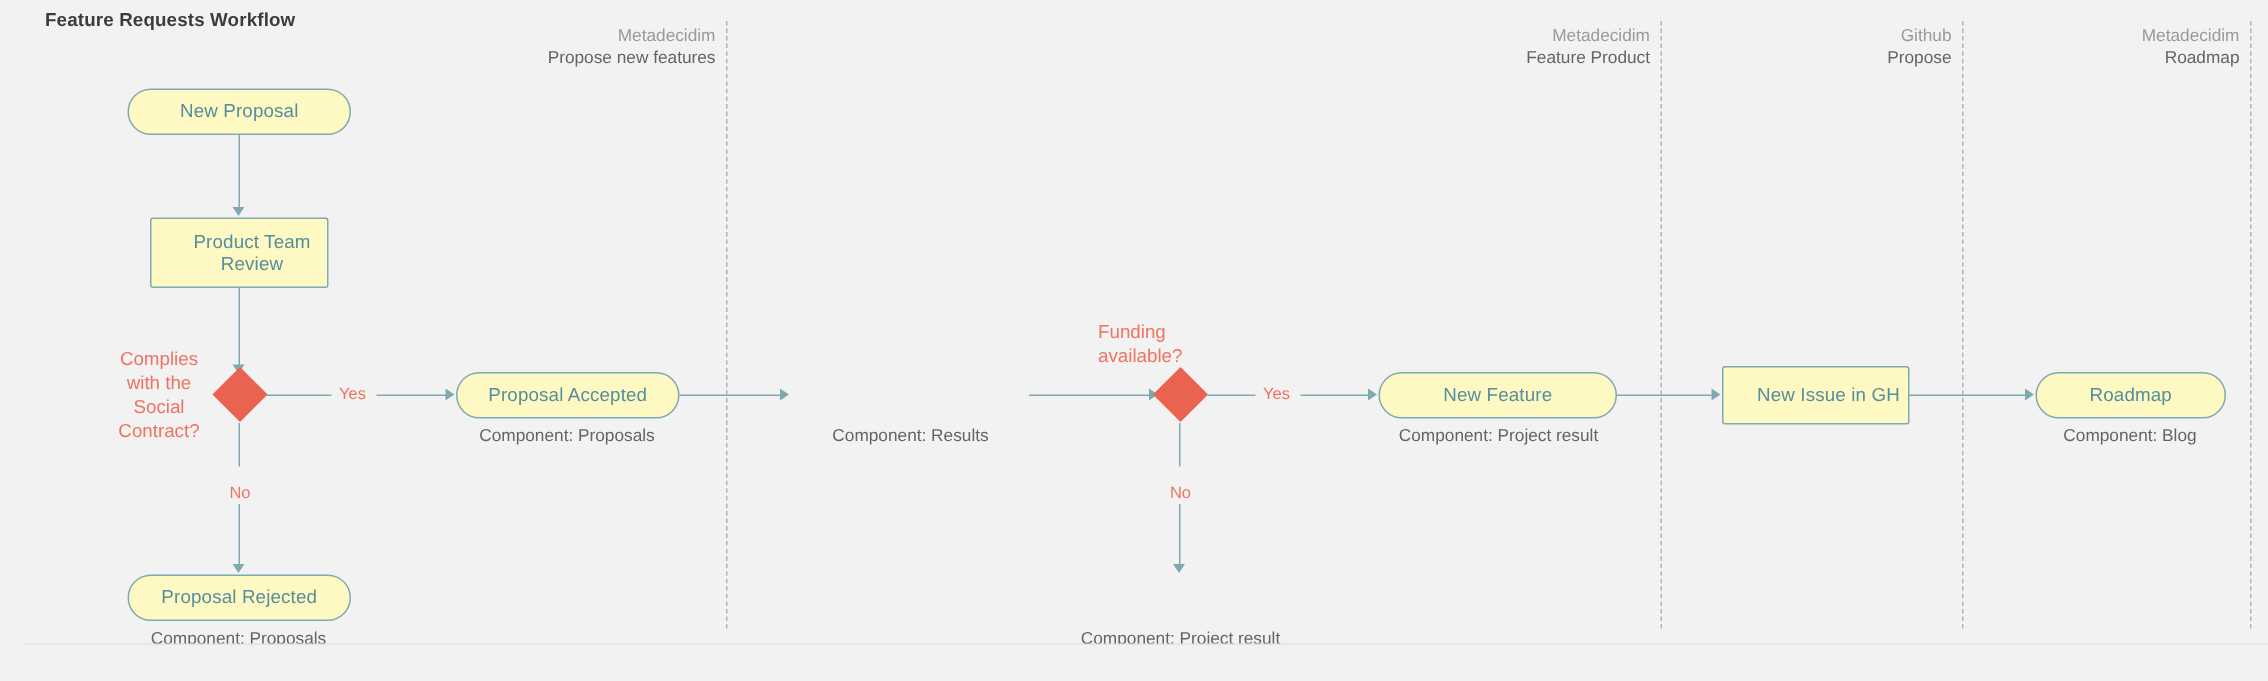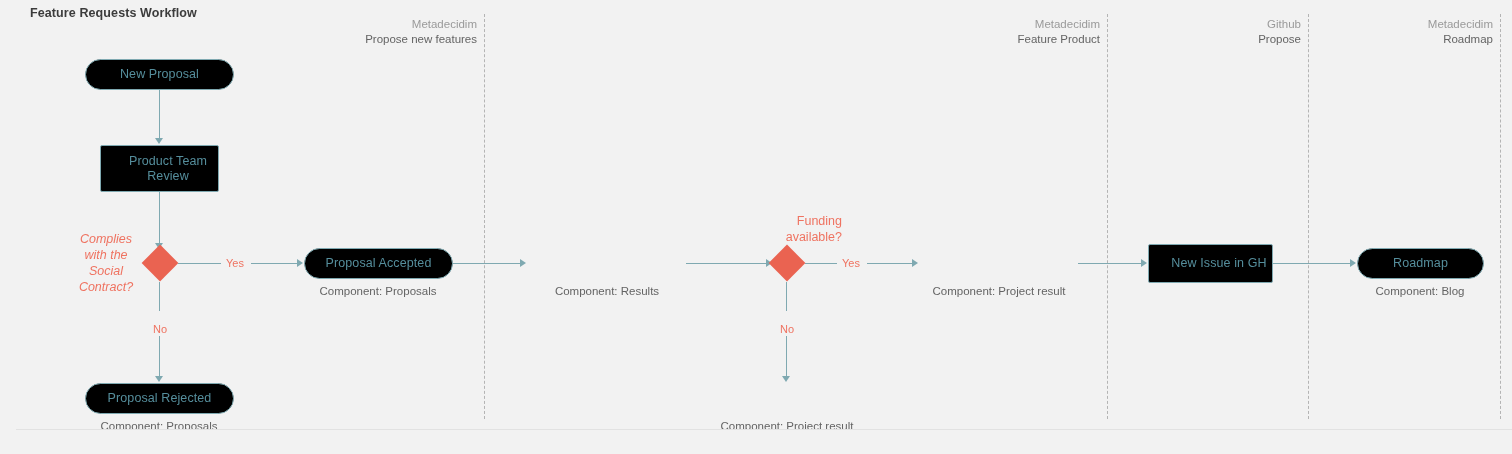--- a/index.html
+++ b/index.html
@@ -58,21 +58,21 @@
   .lane-header .lane-space {
     display: block;
     font-size: 11.5px;
     color: #646464;
   }
 
   
   .node {
     position: absolute;
     box-sizing: border-box;
-    background: #000000;
+    background: #fef9c3;
     border: 1.3px solid #7fa9b1;
     color: #558e9c;
     display: flex;
     align-items: center;
     justify-content: center;
     text-align: center;
     font-size: 12.5px;
     line-height: 15px;
     letter-spacing: 0.1px;
   }
@@ -214,48 +214,51 @@
     <span>Product Team Review</span>
   </div>
 
   <div class="node pill" style="left:288px; top:248px; width:149px; height:31px;">
     <span>Proposal Accepted</span>
   </div>
   <div class="component-caption" style="left:362px; top:285px;">Component: Proposals</div>
 
   <div class="component-caption" style="left:591px; top:285px;">Component: Results</div>
 
+  <div class="node pill" style="left:903px; top:248px; width:159px; height:31px;">
+    <span>New Feature</span>
+  </div>
   <div class="component-caption" style="left:983px; top:285px;">Component: Project result</div>
 
   <div class="node rect" style="left:1132px; top:244px; width:125px; height:39px;">
     <span>New Issue in GH</span>
   </div>
 
   <div class="node pill" style="left:1341px; top:248px; width:127px; height:31px;">
     <span>Roadmap</span>
   </div>
   <div class="component-caption" style="left:1404px; top:285px;">Component: Blog</div>
 
   <div class="node pill" style="left:69px; top:383px; width:149px; height:31px;">
     <span>Proposal Rejected</span>
   </div>
   <div class="component-caption" style="left:143px; top:420px;">Component: Proposals</div>
 
   <div class="component-caption" style="left:771px; top:420px;">Component: Project result</div>
 
   <div class="diamond" style="left:131px; top:250px;"></div>
-  <div class="decision-label" style="left:55px; top:231px; width:70px; text-align:center;font-style:italic;">
+  <div class="decision-label" style="left:55px; top:231px; width:70px; text-align:center;">
     <span>Complies</span><br>
     <span>with the</span><br>
     <span>Social</span><br>
     <span>Contract?</span>
   </div>
 
   <div class="diamond" style="left:758px; top:250px;"></div>
-  <div class="decision-label" style="left:716px; top:213px; width:110px; text-align:right;">
+  <div class="decision-label" style="left:716px; top:213px; width:110px; text-align:left;">
     <span>Funding</span><br>
     <span>available?</span>
   </div>
 
   <div class="edge-label" style="left:219px; top:257px;">Yes</div>
   <div class="edge-label" style="left:144px; top:323px;">No</div>
   <div class="edge-label" style="left:835px; top:257px;">Yes</div>
   <div class="edge-label" style="left:771px; top:323px;">No</div>
 
 </div>

